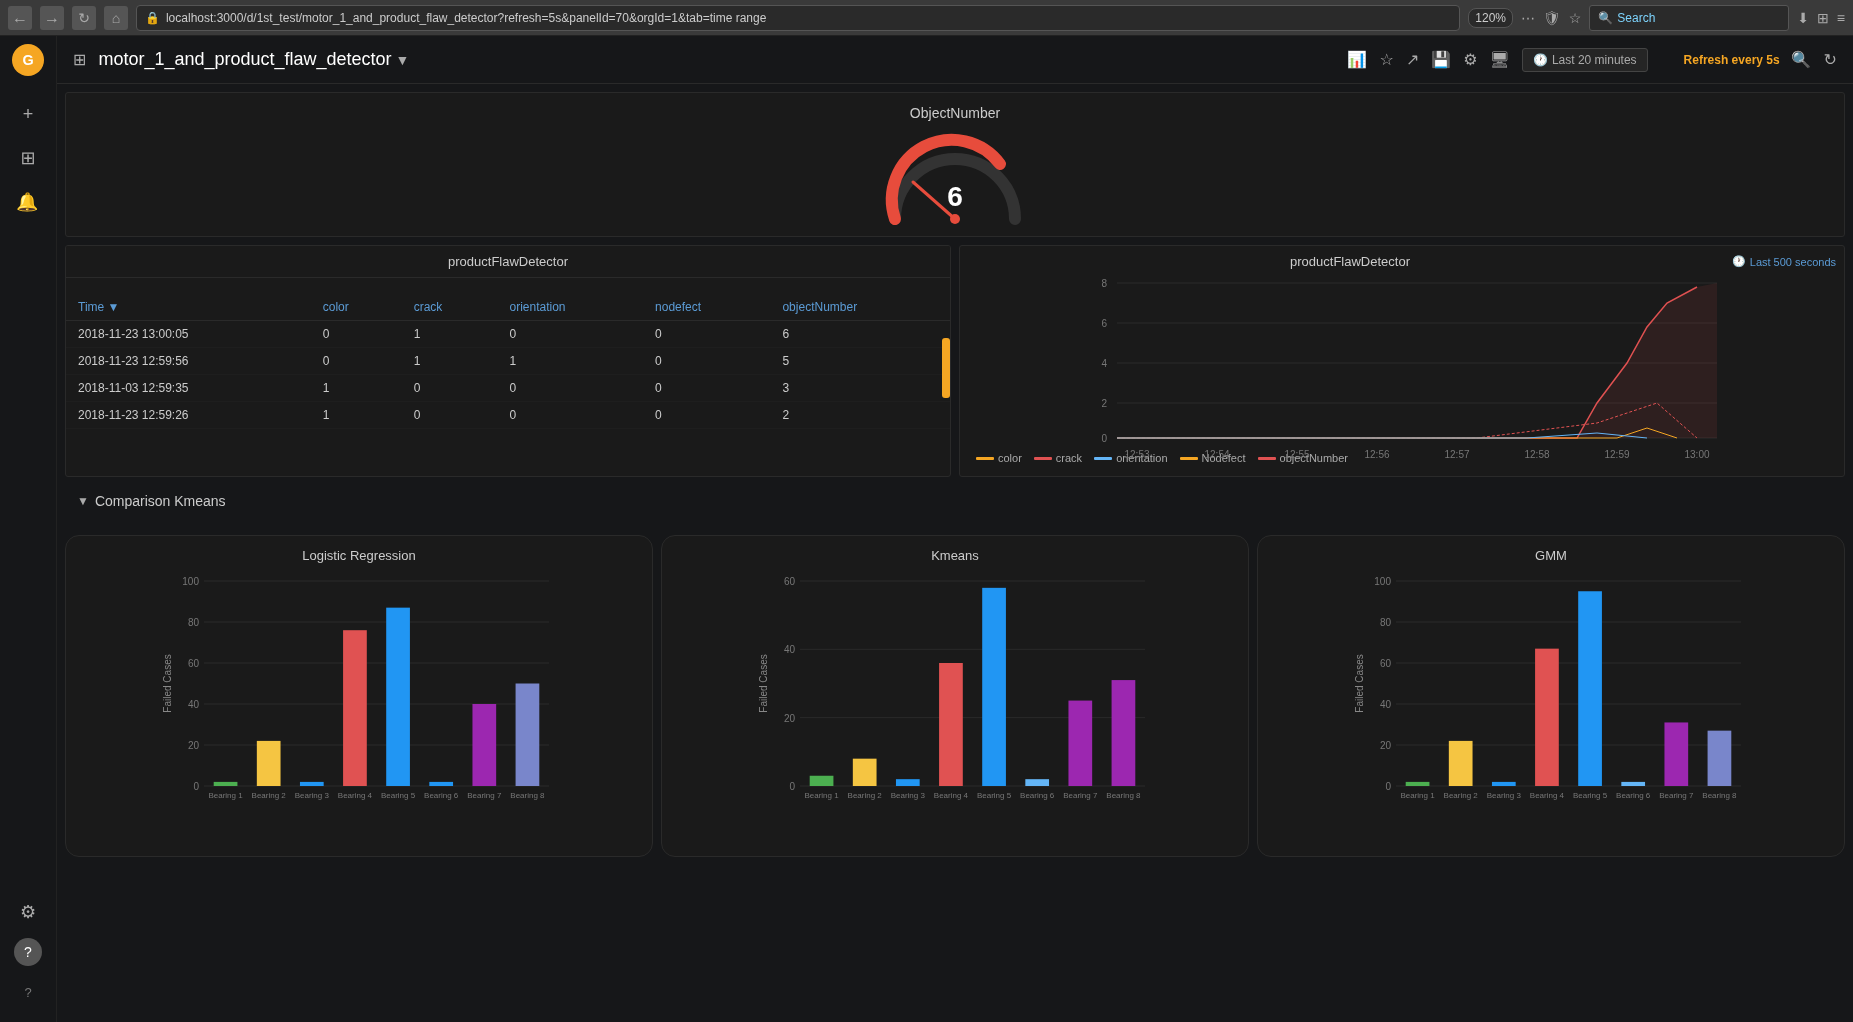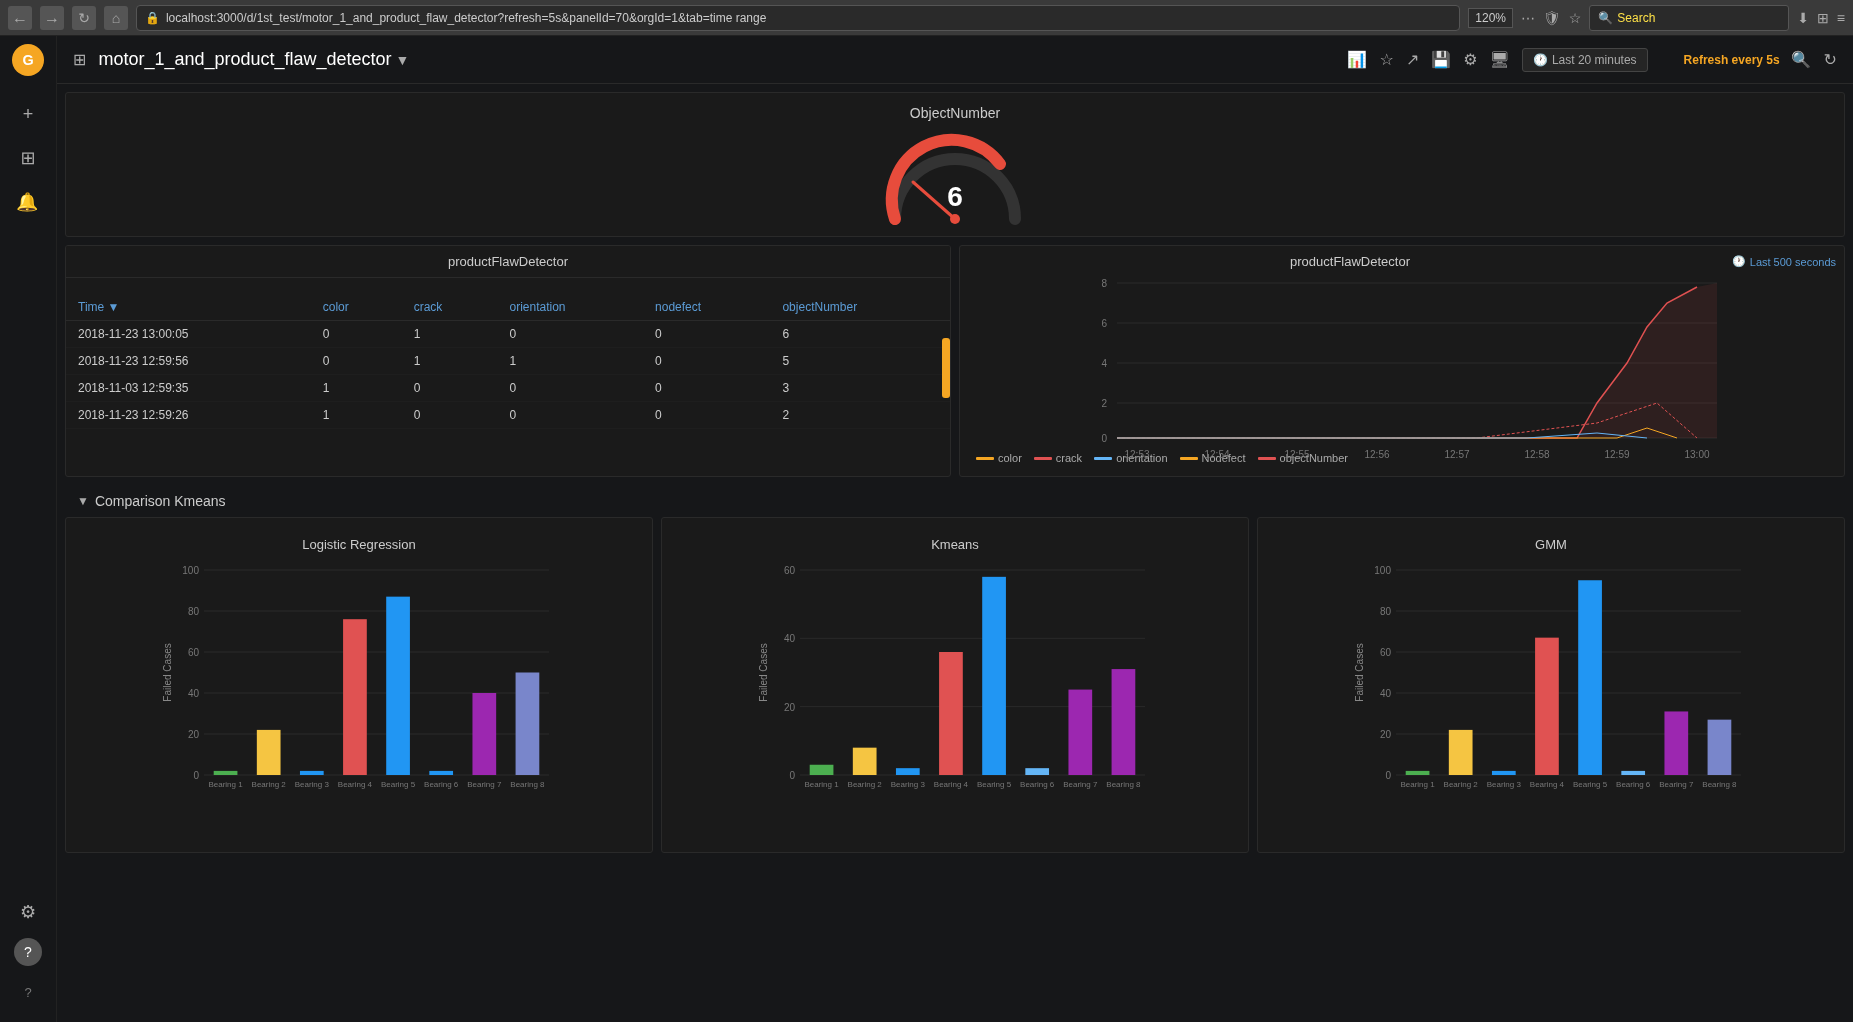--- a/index.html
+++ b/index.html
@@ -6,21 +6,21 @@
     body { background: #111; color: #ccc; font-family: Arial, sans-serif; font-size: 12px; overflow-x: hidden; }
 
     
     .browser-chrome { background: #3a3a3a; height: 36px; display: flex; align-items: center; padding: 0 8px; gap: 8px; border-bottom: 1px solid #222; }
     .browser-btn { width: 14px; height: 14px; border-radius: 50%; border: none; cursor: pointer; }
     .browser-btn.back { background: #555; color: #aaa; font-size: 16px; display:flex; align-items:center; justify-content:center; border-radius:3px; width:24px; height:24px; }
     .browser-btn.fwd { background: #555; color: #aaa; font-size: 16px; display:flex; align-items:center; justify-content:center; border-radius:3px; width:24px; height:24px; }
     .browser-btn.refresh { background: #555; color: #aaa; font-size: 14px; display:flex; align-items:center; justify-content:center; border-radius:3px; width:24px; height:24px; }
     .browser-btn.home { background: #555; color: #aaa; font-size: 14px; display:flex; align-items:center; justify-content:center; border-radius:3px; width:24px; height:24px; }
     .url-bar { flex: 1; background: #2a2a2a; border: 1px solid #555; border-radius: 4px; height: 26px; display: flex; align-items: center; padding: 0 8px; color: #ccc; font-size: 12px; }
-    .zoom-box { background: #2a2a2a; border: 1px solid #555; border-radius: 0; padding: 2px 6px; color: #ccc; font-size: 12px; }
+    .zoom-box { background: #2a2a2a; border: 1px solid #555; border-radius: 8px; padding: 2px 6px; color: #ccc; font-size: 12px; }
     .browser-icons { display: flex; gap: 8px; align-items: center; color: #aaa; font-size: 14px; }
     .search-bar { background: #2a2a2a; border: 1px solid #555; border-radius: 3px; height: 26px; width: 200px; display: flex; align-items: center; padding: 0 8px; color: #aaa; font-size: 12px; }
 
     
     .grafana-wrapper { display: flex; height: calc(100vh - 36px); }
     .sidebar { width: 57px; background: #161719; display: flex; flex-direction: column; align-items: center; padding: 8px 0; border-right: 1px solid #222; flex-shrink: 0; }
     .sidebar-icon { width: 40px; height: 40px; display: flex; align-items: center; justify-content: center; color: #aaa; font-size: 18px; cursor: pointer; border-radius: 4px; margin: 2px 0; }
     .sidebar-spacer { flex: 1; }
     .sidebar-bottom { display: flex; flex-direction: column; align-items: center; gap: 4px; }
 
@@ -60,21 +60,21 @@
     .last-500 { color: #5b9bd5; font-size: 11px; display: flex; align-items: center; gap: 4px; }
     .chart-legend { display: flex; gap: 12px; align-items: center; padding: 4px 8px; flex-wrap: wrap; }
     .legend-item { display: flex; align-items: center; gap: 4px; font-size: 11px; color: #aaa; }
     .legend-dot { width: 12px; height: 2px; border-radius: 1px; }
 
     
     .comparison-section { margin-bottom: 8px; }
     .section-header { display: flex; align-items: center; gap: 6px; padding: 8px 12px; color: #ccc; font-size: 14px; cursor: pointer; }
     .section-chevron { color: #aaa; font-size: 12px; }
     .three-col { display: grid; grid-template-columns: 1fr 1fr 1fr; gap: 8px; }
-    .bar-chart-panel { background: #1a1a1a; border: 1px solid #2a2a2a; border-radius: 3px; padding: 19px; }
+    .bar-chart-panel { background: #1a1a1a; border: 1px solid #2a2a2a; border-radius: 14px; padding: 12px; margin-top: 18px; }
     .bar-chart-title { text-align: center; color: #ccc; font-size: 13px; margin-bottom: 8px; }
 
     
     .line-chart-area { position: relative; height: 175px; }
 
     
     .avatar-circle { width: 28px; height: 28px; border-radius: 50%; background: #555; display: flex; align-items: center; justify-content: center; color: #fff; font-size: 14px; }
   </style>
 </head>
 <body>
@@ -89,21 +89,21 @@
     <span>localhost:3000/d/1st_test/motor_1_and_product_flaw_detector?refresh=5s&amp;panelId=70&amp;orgId=1&amp;tab=time range</span>
   </div>
   <div class="zoom-box">120%</div>
   <div class="browser-icons">
     <span>⋯</span>
     <span>🛡</span>
     <span>☆</span>
   </div>
   <div class="search-bar">
     <span style="margin-right:4px;color:#aaa;">🔍</span>
-    <span style="color:#fde047;">Search</span>
+    <span style="color:#7dd3fc;">Search</span>
   </div>
   <div class="browser-icons">
     <span>⬇</span>
     <span>⊞</span>
     <span>≡</span>
   </div>
 </div>
 
 <div class="grafana-wrapper">
 

